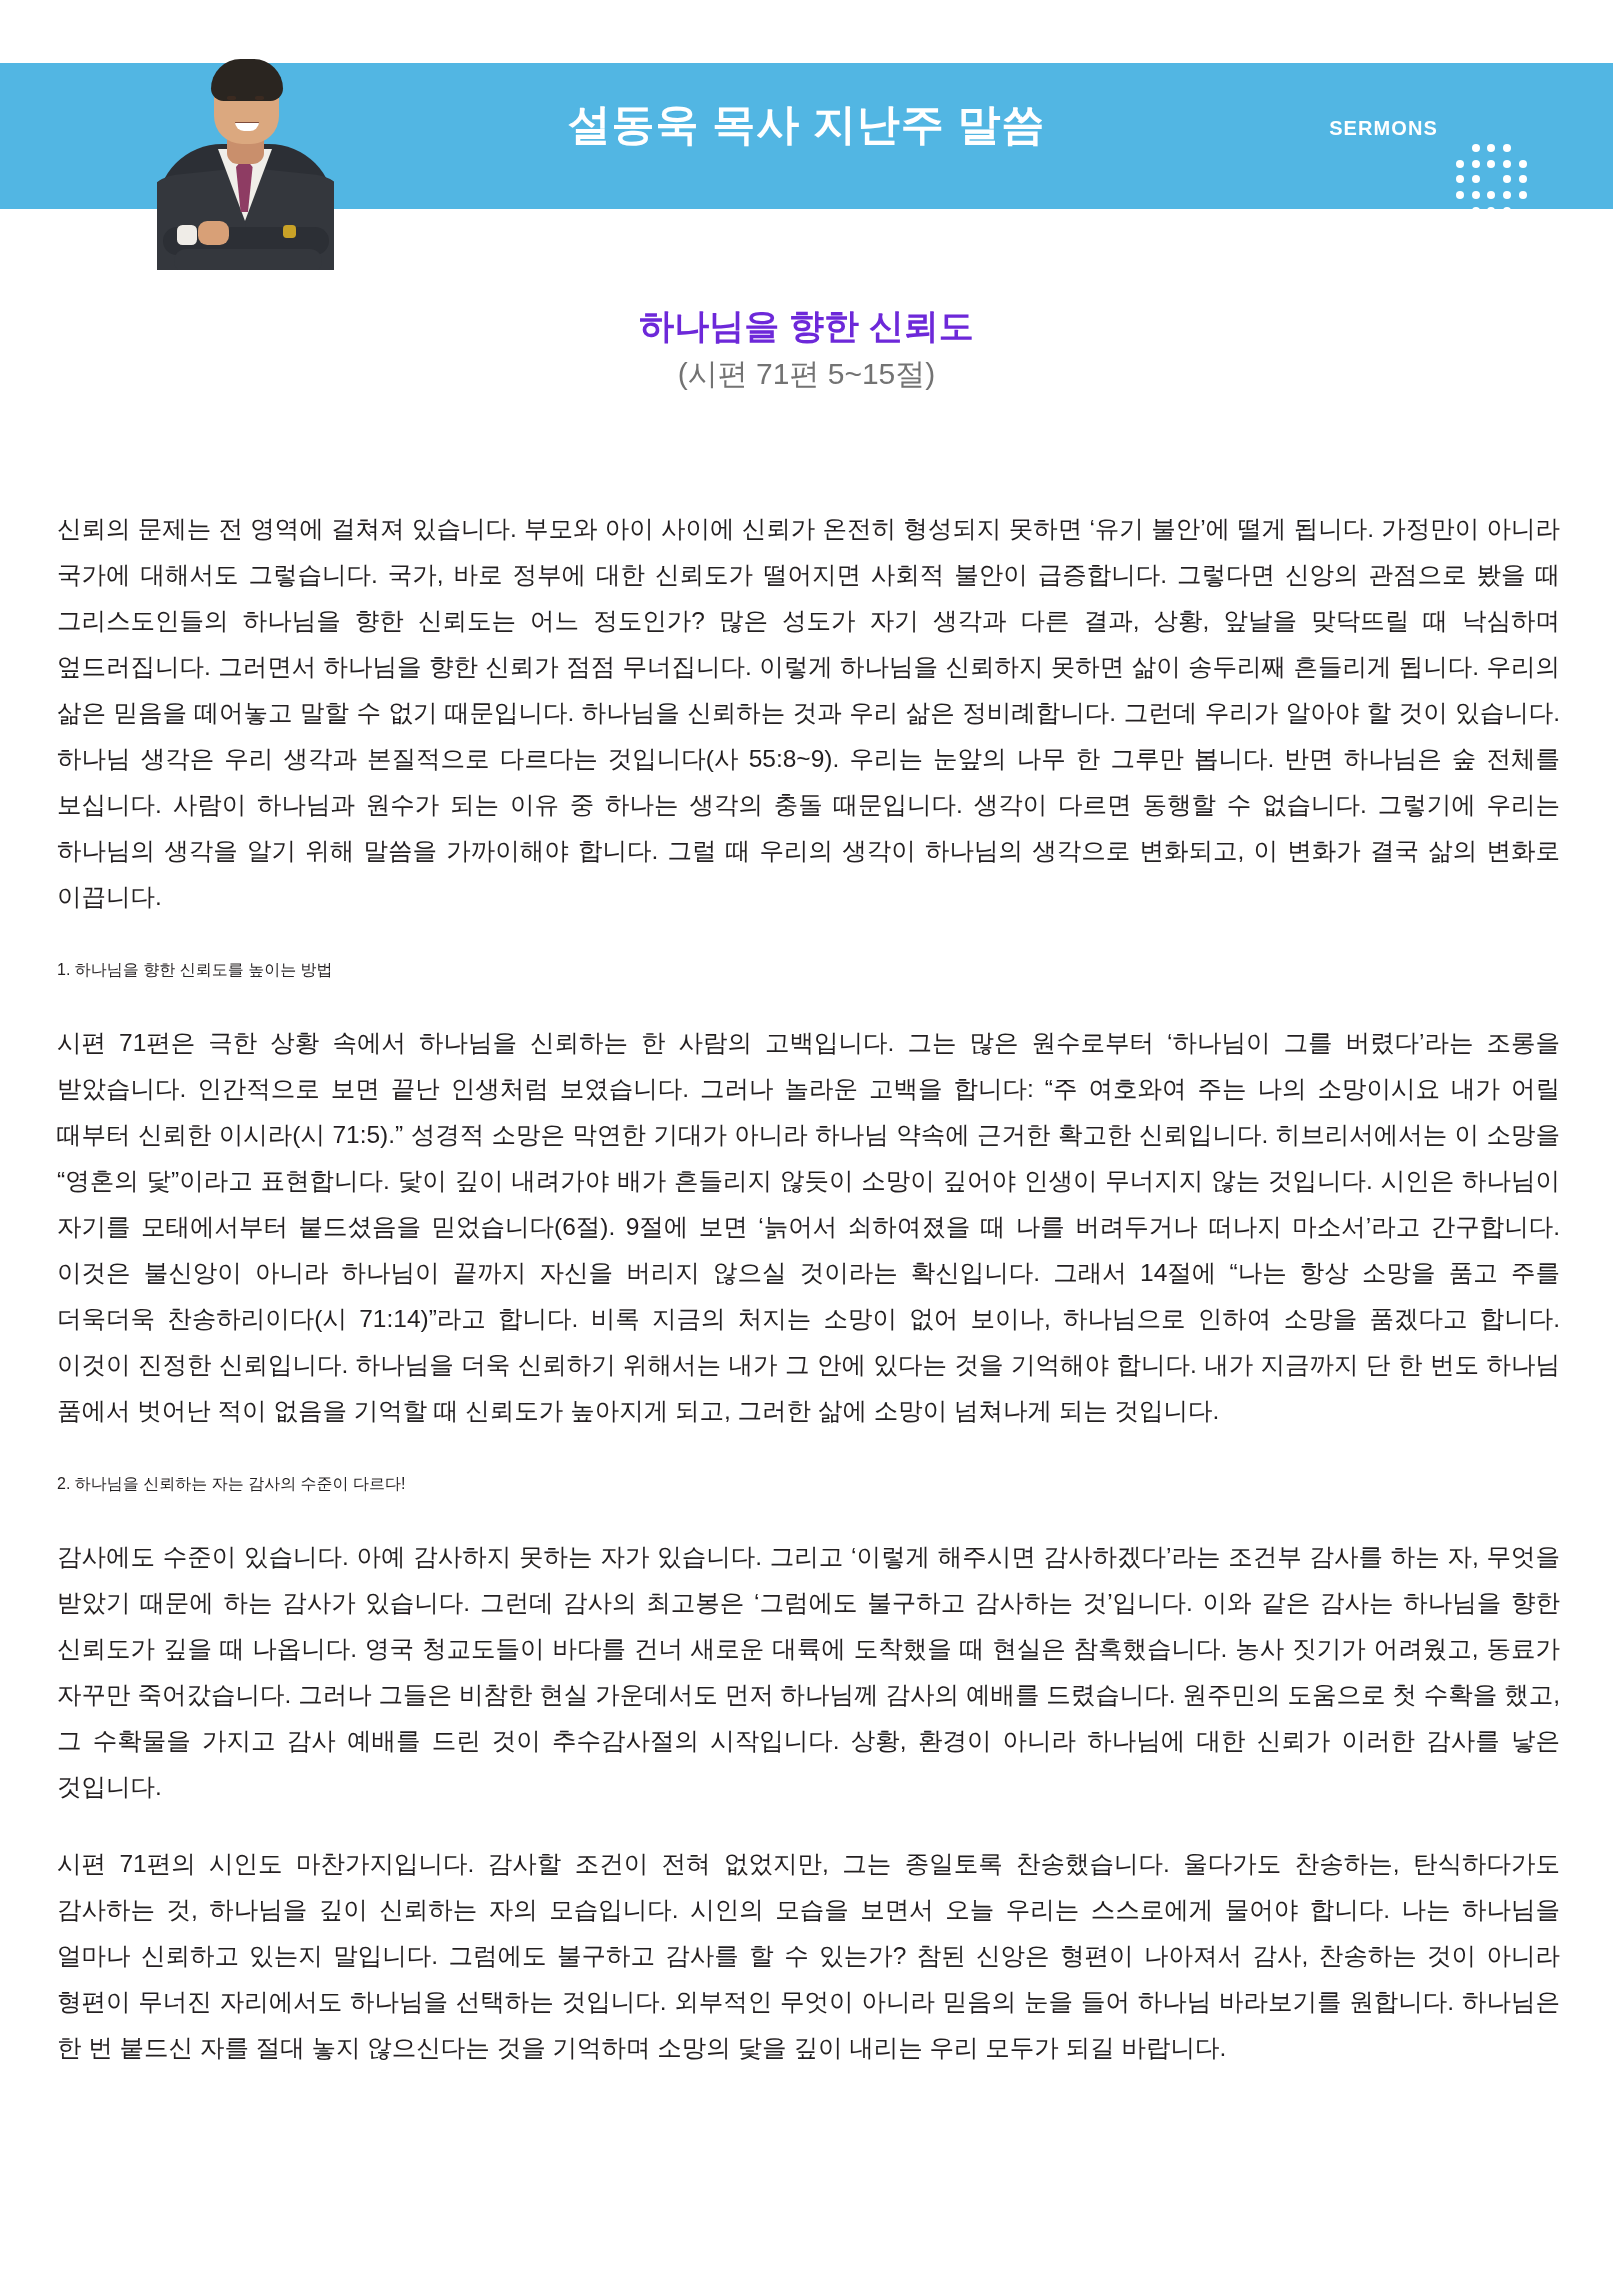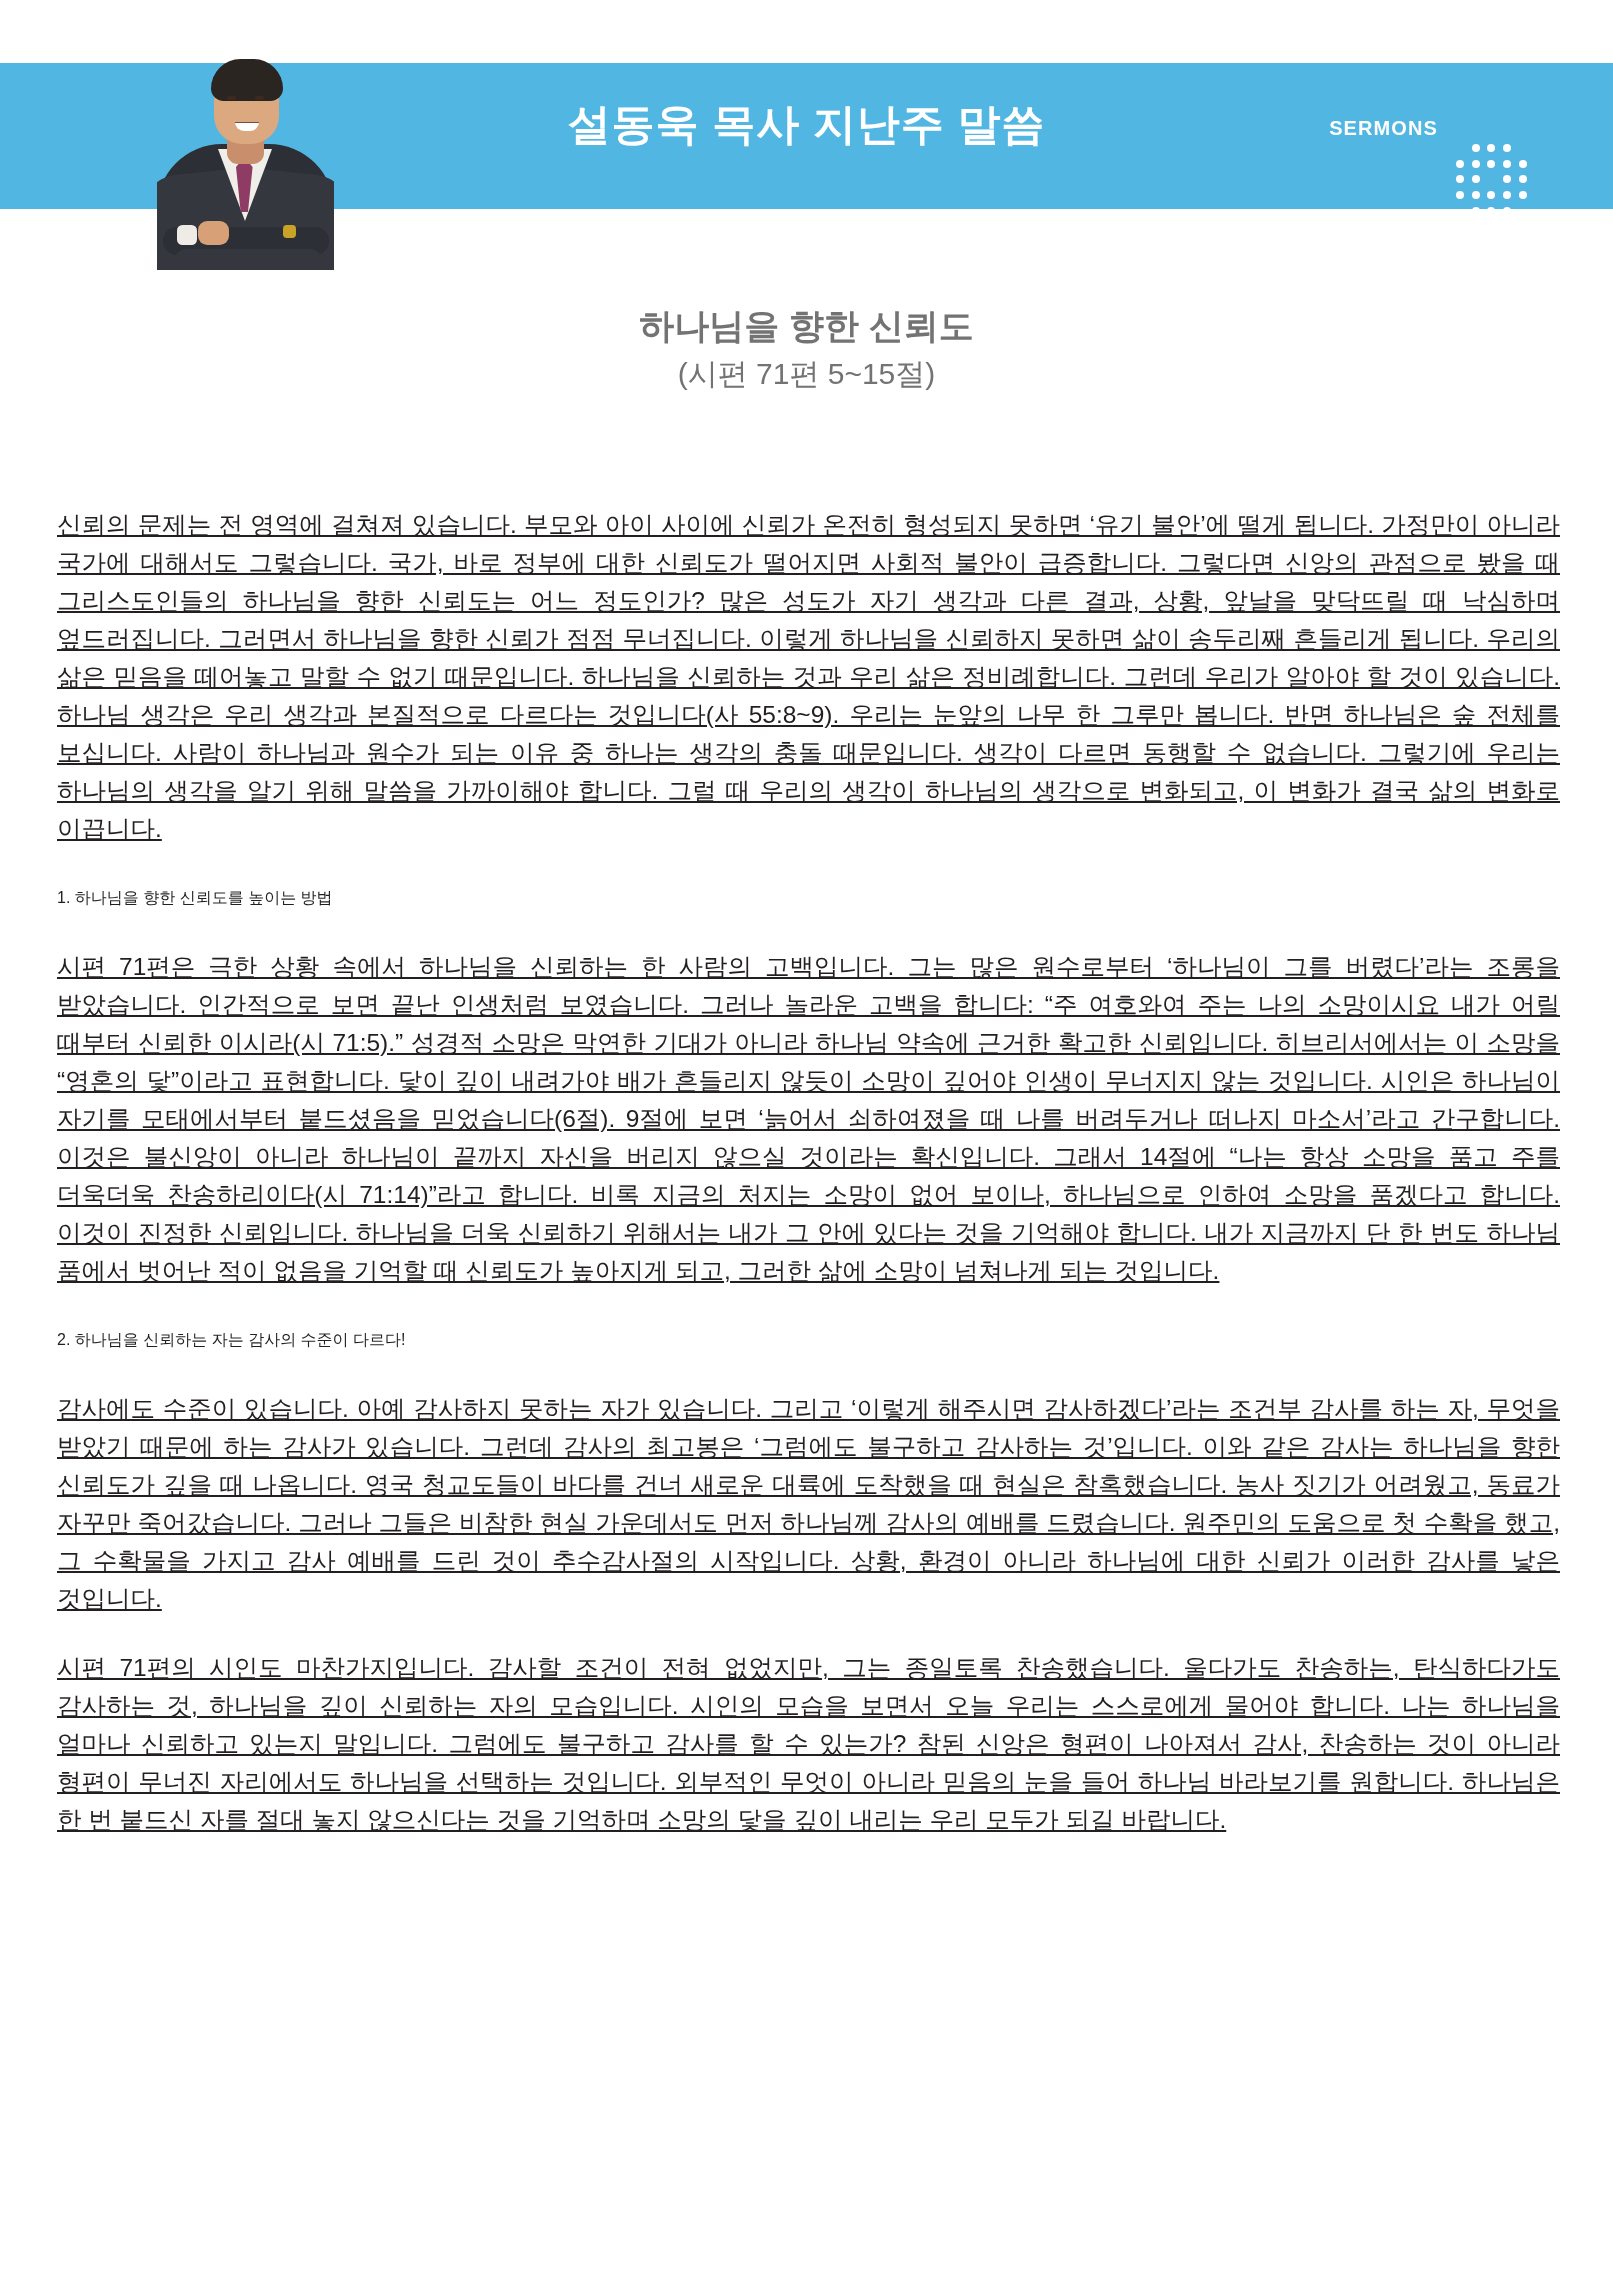--- a/index.html
+++ b/index.html
@@ -215,21 +215,21 @@
 
   
   .doc-title {
     position: absolute;
     left: 0;
     top: 303px;
     width: 1613px;
     text-align: center;
     font-size: 35px;
     font-weight: bold;
-    color: #737373;
+    color: #6d28d9;
   }
   .doc-ref {
     position: absolute;
     left: 0;
     top: 354px;
     width: 1613px;
     text-align: center;
     font-size: 30px;
     color: #737373;
   }
@@ -237,25 +237,24 @@
   
   .body-wrap {
     position: absolute;
     left: 57px;
     top: 506px;
     width: 1503px;
   }
   p.para {
     margin: 0 0 31px 0;
     font-size: 24.5px;
-    line-height: 38px;
+    line-height: 46px;
     text-align: justify;
     color: #231f20;
     word-break: keep-all;
-    text-decoration: underline;
   }
   p.heading {
     margin: 0 0 31px 0;
     font-size: 16px;
     line-height: 38px;
     color: #231f20;
   }
 </style>
 </head>
 <body>

